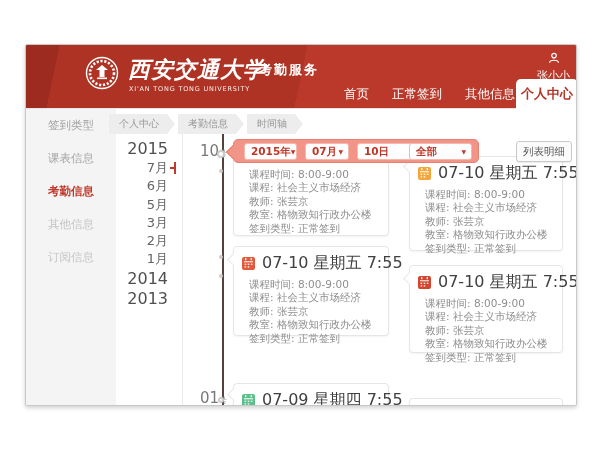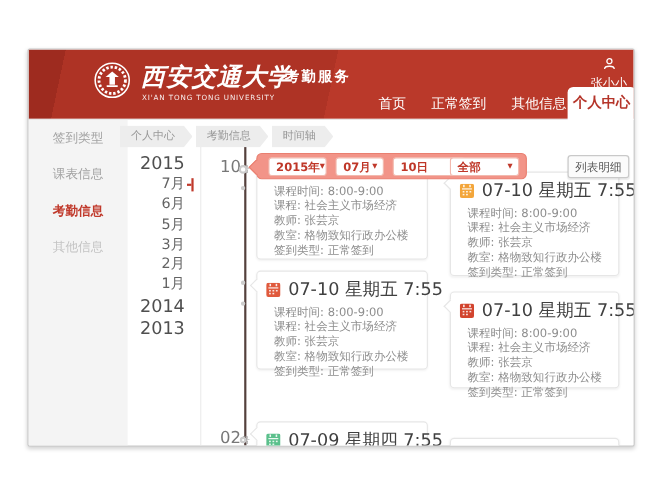--- a/index.html
+++ b/index.html
@@ -97,20 +97,21 @@
         <span class="nav-item">其他信息</span>
       </nav>
     <div class="tab-active">个人中心</div>
   </header>
 
   <aside class="sidebar" id="sidebar">
       <div class="side-item">签到类型</div>
       <div class="side-item">课表信息</div>
       <div class="side-item active">考勤信息</div>
       <div class="side-item dim">其他信息</div>
+      <div class="side-item dim">订阅信息</div>
     </aside>
 
   <div class="crumbs" id="crumbs">
       <span class="chip">个人中心</span>
       <span class="chip">考勤信息</span>
       <span class="chip">时间轴</span>
     </div>
 
   <div class="vrule"></div>
   <div class="years" id="years">
@@ -122,21 +123,21 @@
       <div class="mo">2月</div>
       <div class="mo">1月</div>
       <div class="yr">2014</div>
       <div class="yr">2013</div>
     </div>
 
   <div class="daymark" style="top:96px">
     <span class="num">10</span><span class="suf">号</span>
   </div>
   <div class="daymark" style="top:343px">
-    <span class="num">02</span><span class="suf">号</span>
+    <span class="num">01</span><span class="suf">号</span>
   </div>
 
   <div class="tline"></div>
   <span class="dot" style="left:191px;top:105px;width:8px;height:8px"></span>
   <span class="dot" style="left:193px;top:124px;width:4px;height:4px"></span>
   <span class="dot" style="left:193px;top:210px;width:4px;height:4px"></span>
   <span class="dot" style="left:193px;top:229px;width:4px;height:4px"></span>
   <span class="dot" style="left:192px;top:352px;width:6px;height:6px"></span>
 
   <div class="card" data-card="0" style="left:207px;top:108px;width:156px;height:83px">

